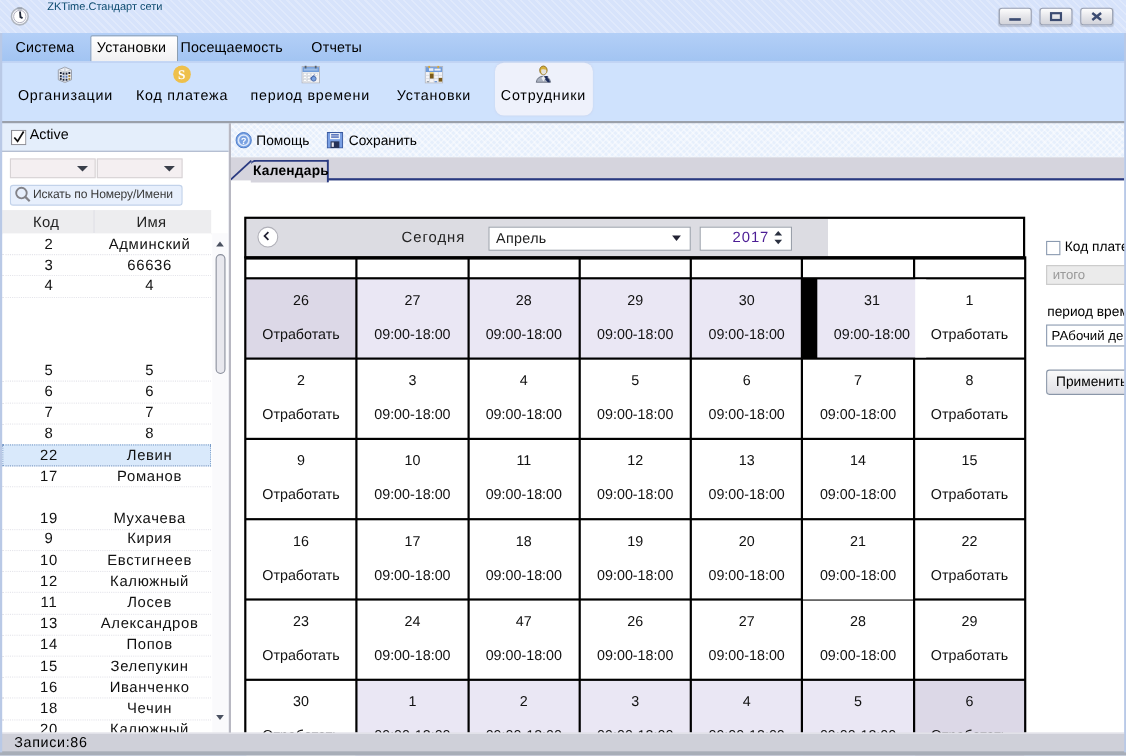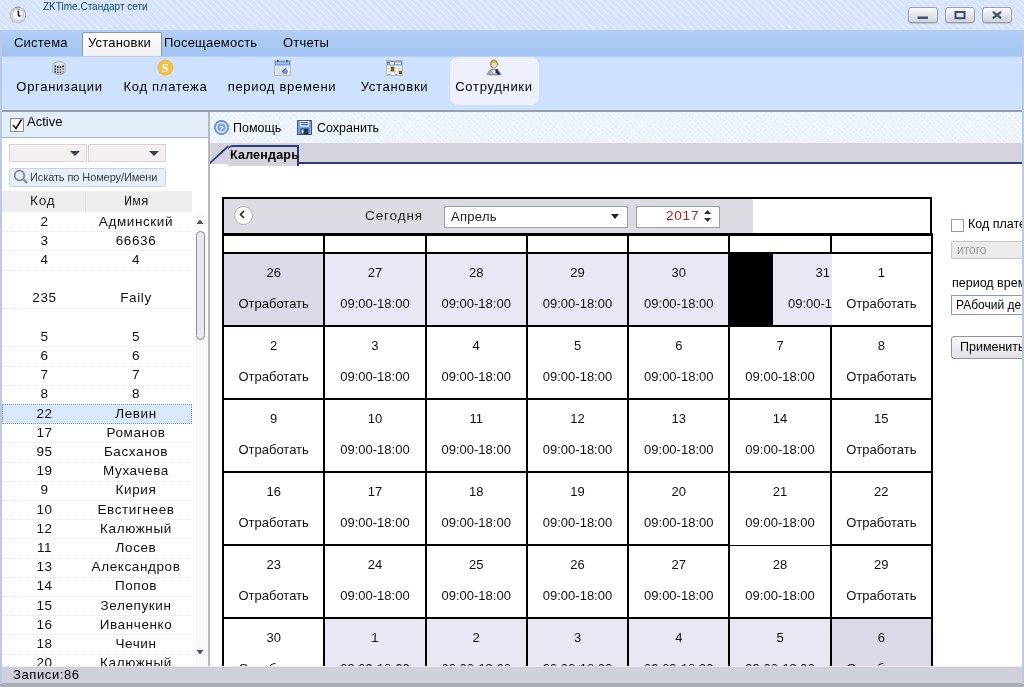--- a/index.html
+++ b/index.html
@@ -21,21 +21,21 @@
  box-shadow:0 0 2px #c8d4ee;}
 
 #activebar{left:0px;top:111.5px;width:208px;height:25px;background:#e4eefb;border-bottom:1px solid #aab4c8;}
 #activelbl{left:27px;top:114px;font-size:13px;color:#000;}
 #leftwhite{left:0px;top:137.5px;width:208px;height:529px;background:#ffffff;}
 .combo{top:144px;width:76px;height:16px;background:#f4eff1;border:1px solid #d8d3d5;}
 .combo .arr{position:absolute;right:6px;top:6px;width:0;height:0;border:5px solid transparent;border-top:5px solid #3a3f4a;border-bottom:none;}
 #search{left:9px;top:168px;width:155px;height:17px;background:#e7effc;border:1px solid #c2d2ea;border-radius:3px;}
 #searchtxt{left:30px;top:171px;font-size:11px;color:#3a3a3a;letter-spacing:-.1px;}
 #thead{left:2px;top:191px;width:190px;height:21px;background:#ededef;border-bottom:1px solid #d8d8dc;}
-.th{font-size:13.5px;color:#222;top:194px;letter-spacing:.3px;font-family:Liberation Mono, monospace;}
+.th{font-size:13.5px;color:#222;top:194px;letter-spacing:.3px;}
 #tbody{left:2px;top:212px;width:190px;height:454px;background:#fff;overflow:hidden;}
 .tr{position:absolute;left:0;width:190px;height:19.2px;border-bottom:1px dotted #e4e4ea;}
 .td{position:absolute;top:1.5px;font-size:13.5px;color:#111;width:85px;text-align:center;letter-spacing:.6px;}
 .td2{position:absolute;top:1.5px;font-size:13.5px;color:#111;left:85px;width:98px;text-align:center;letter-spacing:.6px;}
 .selrow{background:#d9e9fb;outline:1px dotted #7a9cc8;outline-offset:-1px;}
 #colline{left:85px;top:191px;width:1px;height:475px;background:#e0e0e6;}
 
 #sbar{left:193px;top:212px;width:14px;height:454px;background:#fafafc;}
 #sthumb{left:196px;top:231px;width:7px;height:107px;background:#e8e8ee;border:1px solid #8a8f9c;border-radius:5px;}
 
@@ -54,21 +54,21 @@
 .lv{background:#eae7f4;}
 .dk{background:#dcd8e7;}
 .cdate{position:absolute;width:100%;text-align:center;font-size:13px;color:#111;}
 .clab{position:absolute;width:100%;text-align:center;font-size:13px;color:#111;}
 
 #backbtn{left:234px;top:206px;width:17px;height:17px;border-radius:50%;background:#fff;border:1px solid #b0b0b8;}
 #segodnya{left:365px;top:208px;font-size:13.5px;color:#222;letter-spacing:.9px;}
 #mcombo{left:444px;top:206px;width:182px;height:20px;background:#fff;border:1px solid #9aa0aa;}
 #mtxt{left:451px;top:209px;font-size:13px;color:#222;letter-spacing:.3px;}
 #ycombo{left:636px;top:206px;width:82px;height:20px;background:#fff;border:1px solid #9aa0aa;}
-#ytxt{left:666px;top:208px;font-size:13.5px;color:#b91c1c;letter-spacing:.8px;}
+#ytxt{left:666px;top:208px;font-size:13.5px;color:#4c1d95;letter-spacing:.8px;}
 
 #kodchk{left:951px;top:219px;width:11px;height:11px;background:#fff;border:1px solid #8a9ab0;}
 #kodlbl{left:968px;top:217px;font-size:12.5px;color:#000;width:70px;overflow:hidden;white-space:nowrap;}
 #itogo{left:951px;top:241px;width:75px;height:16px;background:#ebebeb;border:1px solid #c8c8c8;}
 #itogotxt{left:957px;top:243px;font-size:12px;color:#9a9a9a;}
 #periodlbl{left:952px;top:276px;font-size:12.5px;color:#000;white-space:nowrap;width:70px;overflow:hidden;}
 #rabbox{left:951px;top:295px;width:72px;height:18px;background:#fff;border:1px solid #8a9ab0;}
 #rabtxt{left:956px;top:298px;font-size:12px;color:#000;white-space:nowrap;width:66px;overflow:hidden;}
 #applybtn{left:951px;top:336px;width:75px;height:21px;border:1px solid #8a96a8;border-radius:3px;
  background:linear-gradient(#fafafa,#e0e0e6);}
@@ -216,24 +216,20 @@
       <span class="td2">Админский</span>
     </div>
 <div class="tr" style="top:19.2px">
       <span class="td">3</span>
       <span class="td2">66636</span>
     </div>
 <div class="tr" style="top:38.4px">
       <span class="td">4</span>
       <span class="td2">4</span>
     </div>
-<div class="tr" style="top:76.8px">
-      <span class="td">235</span>
-      <span class="td2">Faily</span>
-    </div>
 <div class="tr" style="top:115.2px">
       <span class="td">5</span>
       <span class="td2">5</span>
     </div>
 <div class="tr" style="top:134.4px">
       <span class="td">6</span>
       <span class="td2">6</span>
     </div>
 <div class="tr" style="top:153.6px">
       <span class="td">7</span>
@@ -243,24 +239,20 @@
       <span class="td">8</span>
       <span class="td2">8</span>
     </div>
 <div class="tr selrow" style="top:192.0px">
       <span class="td">22</span>
       <span class="td2">Левин</span>
     </div>
 <div class="tr" style="top:211.2px">
       <span class="td">17</span>
       <span class="td2">Романов</span>
-    </div>
-<div class="tr" style="top:230.4px">
-      <span class="td">95</span>
-      <span class="td2">Басханов</span>
     </div>
 <div class="tr" style="top:249.6px">
       <span class="td">19</span>
       <span class="td2">Мухачева</span>
     </div>
 <div class="tr" style="top:268.8px">
       <span class="td">9</span>
       <span class="td2">Кирия</span>
     </div>
 <div class="tr" style="top:288.0px">
@@ -354,21 +346,21 @@
     <div class="clab" style="top:42px">09:00-18:00</div>
   </div>
 <div class="ccell lv" style="left:527.86px;top:254.00px;width:99.29px;height:71.40px">
     <div class="cdate" style="top:10.7px">29</div>
     <div class="clab" style="top:42px">09:00-18:00</div>
   </div>
 <div class="ccell lv" style="left:629.14px;top:254.00px;width:99.29px;height:71.40px">
     <div class="cdate" style="top:10.7px">30</div>
     <div class="clab" style="top:42px">09:00-18:00</div>
   </div>
-<div class="ccell lv" style="left:773px;top:254.00px;width:99.29px;height:71.40px">
+<div class="ccell lv" style="left:743px;top:254.00px;width:99.29px;height:71.40px">
     <div class="cdate" style="top:10.7px">31</div>
     <div class="clab" style="top:42px">09:00-18:00</div>
   </div>
 <div class="ccell wh" style="left:831.71px;top:254.00px;width:99.29px;height:71.40px">
     <div class="cdate" style="top:10.7px">1</div>
     <div class="clab" style="top:42px">Отработать</div>
   </div>
 <div class="ccell wh" style="left:224.00px;top:327.40px;width:99.29px;height:70.90px">
     <div class="cdate" style="top:10.7px">2</div>
     <div class="clab" style="top:42px">Отработать</div>
@@ -455,21 +447,21 @@
   </div>
 <div class="ccell wh" style="left:224.00px;top:546.10px;width:99.29px;height:70.90px">
     <div class="cdate" style="top:10.7px">23</div>
     <div class="clab" style="top:42px">Отработать</div>
   </div>
 <div class="ccell wh" style="left:325.29px;top:546.10px;width:99.29px;height:70.90px">
     <div class="cdate" style="top:10.7px">24</div>
     <div class="clab" style="top:42px">09:00-18:00</div>
   </div>
 <div class="ccell wh" style="left:426.57px;top:546.10px;width:99.29px;height:70.90px">
-    <div class="cdate" style="top:10.7px">25</div>
+    <div class="cdate" style="top:10.7px">47</div>
     <div class="clab" style="top:42px">09:00-18:00</div>
   </div>
 <div class="ccell wh" style="left:527.86px;top:546.10px;width:99.29px;height:70.90px">
     <div class="cdate" style="top:10.7px">26</div>
     <div class="clab" style="top:42px">09:00-18:00</div>
   </div>
 <div class="ccell wh" style="left:629.14px;top:546.10px;width:99.29px;height:70.90px">
     <div class="cdate" style="top:10.7px">27</div>
     <div class="clab" style="top:42px">09:00-18:00</div>
   </div>

